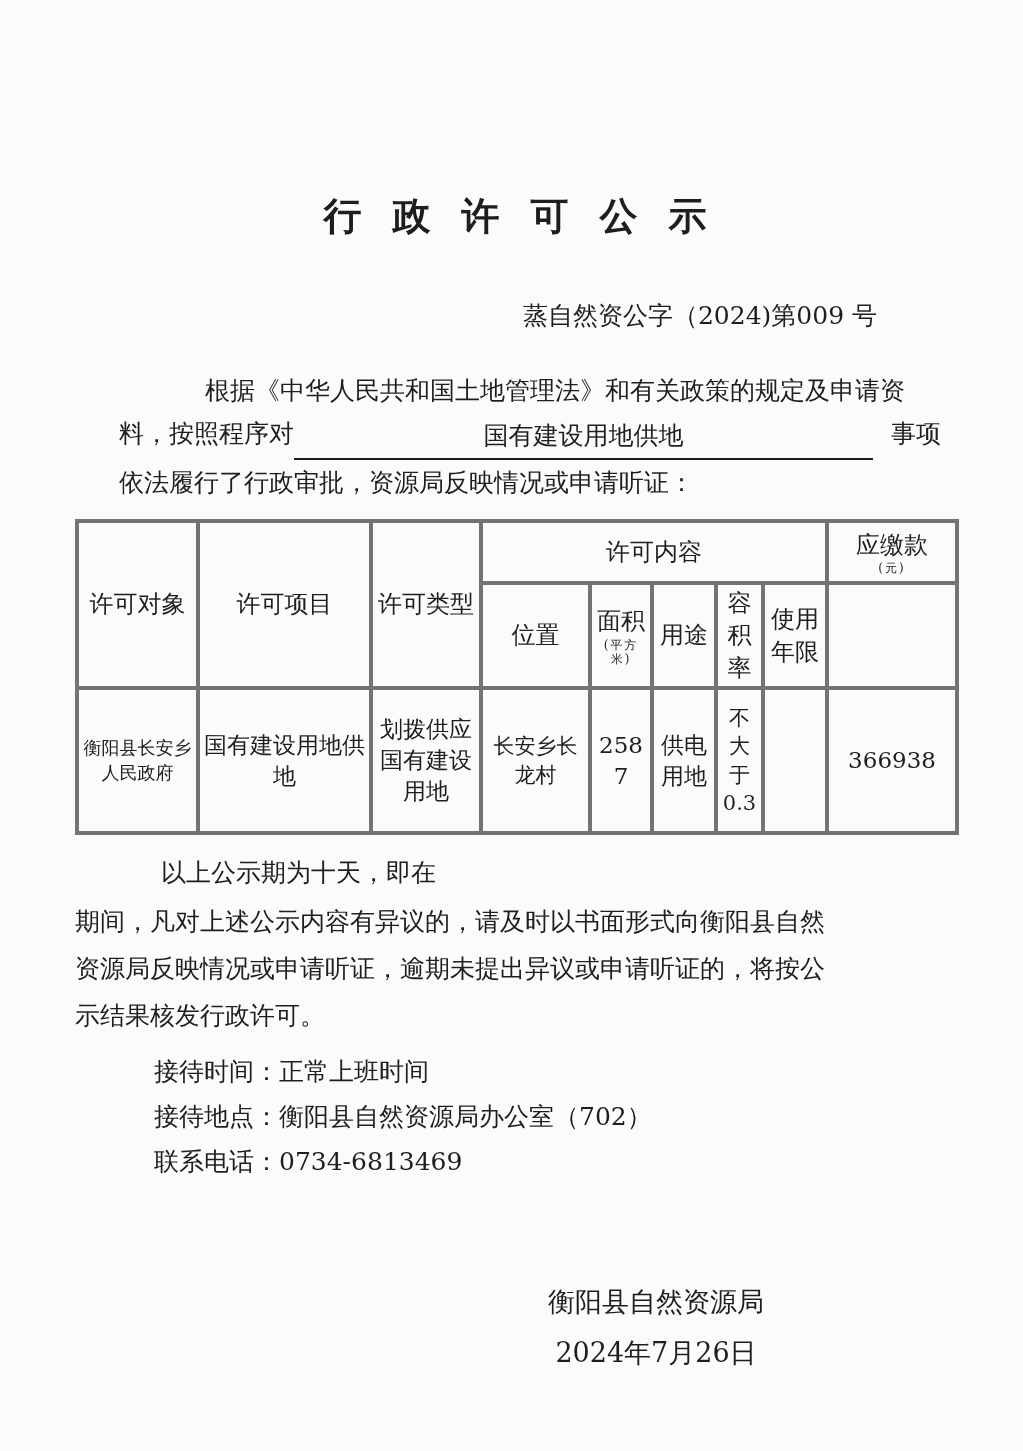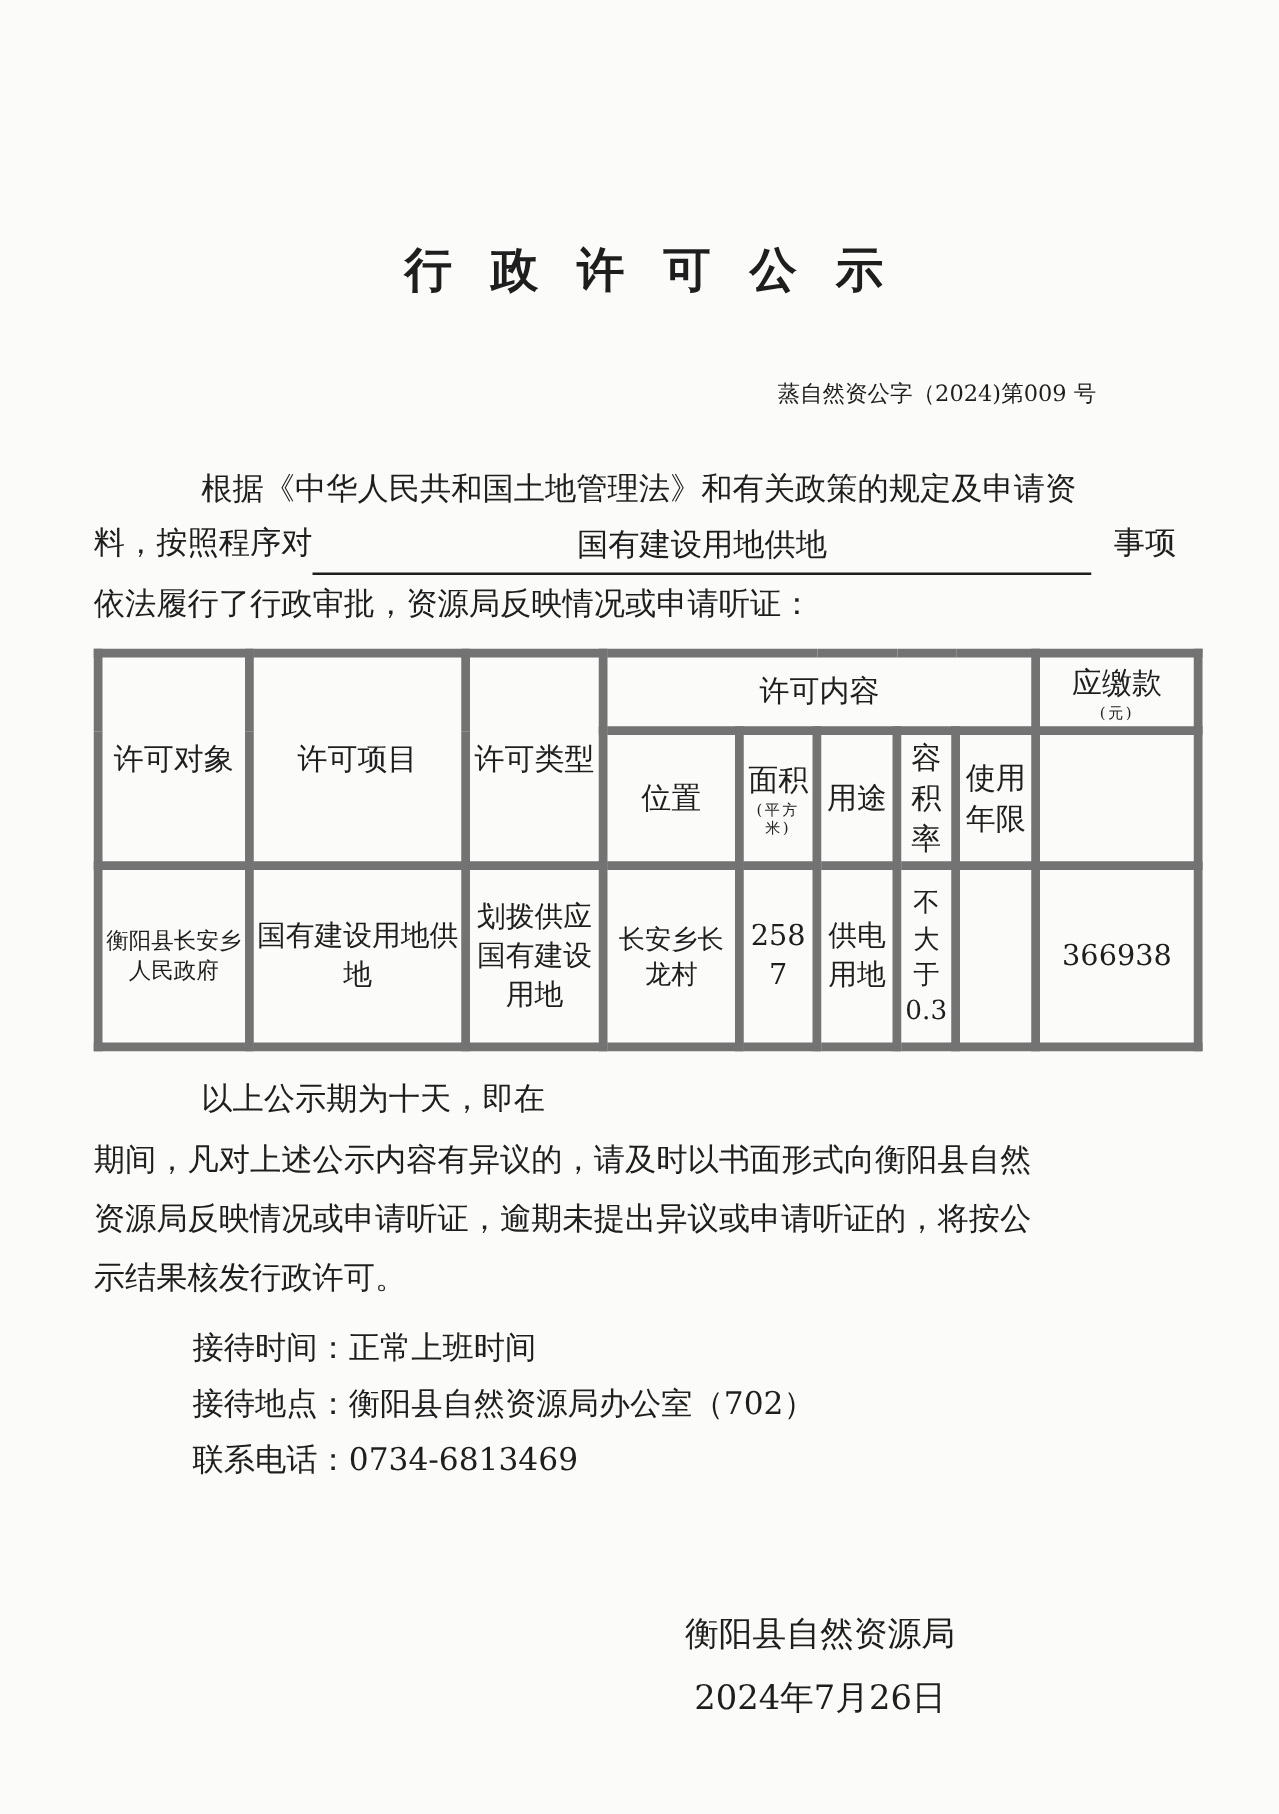--- a/index.html
+++ b/index.html
@@ -18,46 +18,46 @@
     text-align:center;
     font-size:38px; font-weight:700;
     letter-spacing:31px; text-indent:31px;
     line-height:48px;
     white-space:nowrap;
   }
   .doc-number {
     margin-top:60px;
     text-align:right;
     padding-right:78px;
-    font-size:18px;
+    font-size:25px;
     line-height:32px;
   }
 
   .para { font-size:25px; line-height:45px; }
-  .intro { margin-top:36px; }
+  .intro { margin-top:36px;margin-left:44px; }
   .intro .first-line { text-indent:86px; }
   .line-flex { display:flex; align-items:stretch; }
   .line-flex .fixed { white-space:nowrap;font-family:Liberation Mono, monospace; }
   .blank-underline {
     flex:1 1 auto;
     text-align:center;
     border-bottom:2px solid #1e1e1e;
     min-width:0;
   }
   .intro .suffix { margin-left:18px; padding-right:14px; }
 
   table.license-table {
     margin-top:14px;
     border-collapse:collapse;
     table-layout:fixed;
     width:880px;
     border:3px solid #2b2b2b;
   }
   .license-table th, .license-table td {
-    border:7px solid #737373;
+    border:4px solid #737373;
     font-weight:400;
     text-align:center;
     vertical-align:middle;
     padding:2px;
     word-break:break-all;
     font-size:24px;
     line-height:1.35;
   }
   tr.hrow1 { height:62px; }
   tr.hrow2 { height:93px; }

